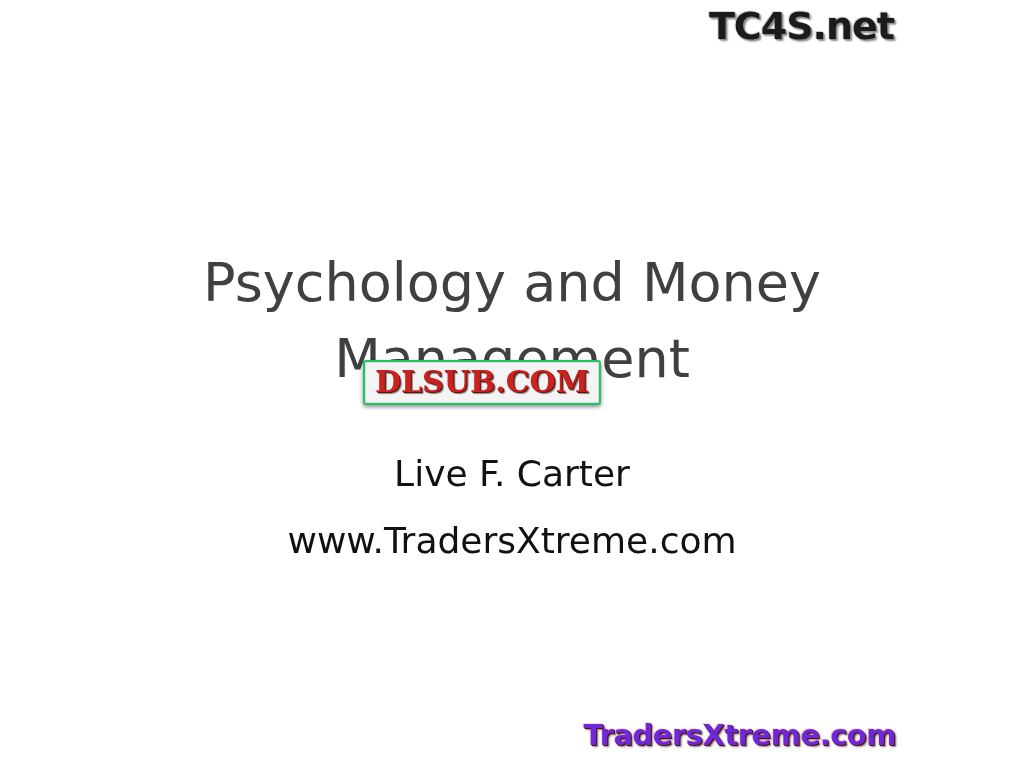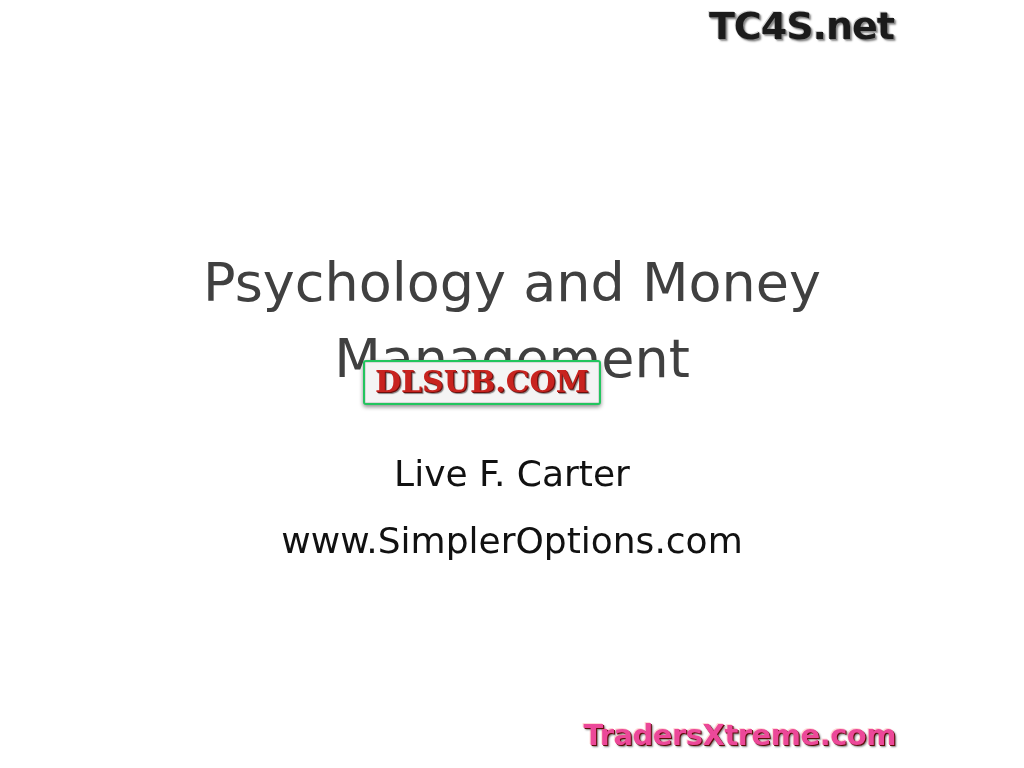--- a/index.html
+++ b/index.html
@@ -100,21 +100,21 @@
 
   
   .wm-traders {
     position: absolute;
     right: 12px;
     bottom: 16px;
     font-family: "DejaVu Sans", sans-serif;
     font-weight: bold;
     font-size: 29px;
     letter-spacing: -0.5px;
-    color: #ec4899;
+    color: #6d28d9;
     text-shadow:
        1px 1px 0 #5e0b08,
        2px 2px 2px rgba(0,0,0,0.5),
       -1px -1px 0 #ffd9d6;
     white-space: nowrap;
     line-height: 34px;
   }
 </style>
 </head>
 <body>
@@ -124,18 +124,18 @@
   <div class="wm-tc4s">TC4S.net</div>
 
   <div class="title-block">
     <div class="title-text">Psychology and Money Management</div>
   </div>
 
   <div class="wm-dlsub">DLSUB.COM</div>
 
   <div class="subtitle-block">
     <div class="subtitle-line">Live F. Carter</div>
-    <div class="subtitle-line">www.SimplerOptions.com</div>
+    <div class="subtitle-line">www.TradersXtreme.com</div>
   </div>
 
   <div class="wm-traders">TradersXtreme.com</div>
 
 </div>
 
 </body></html>

